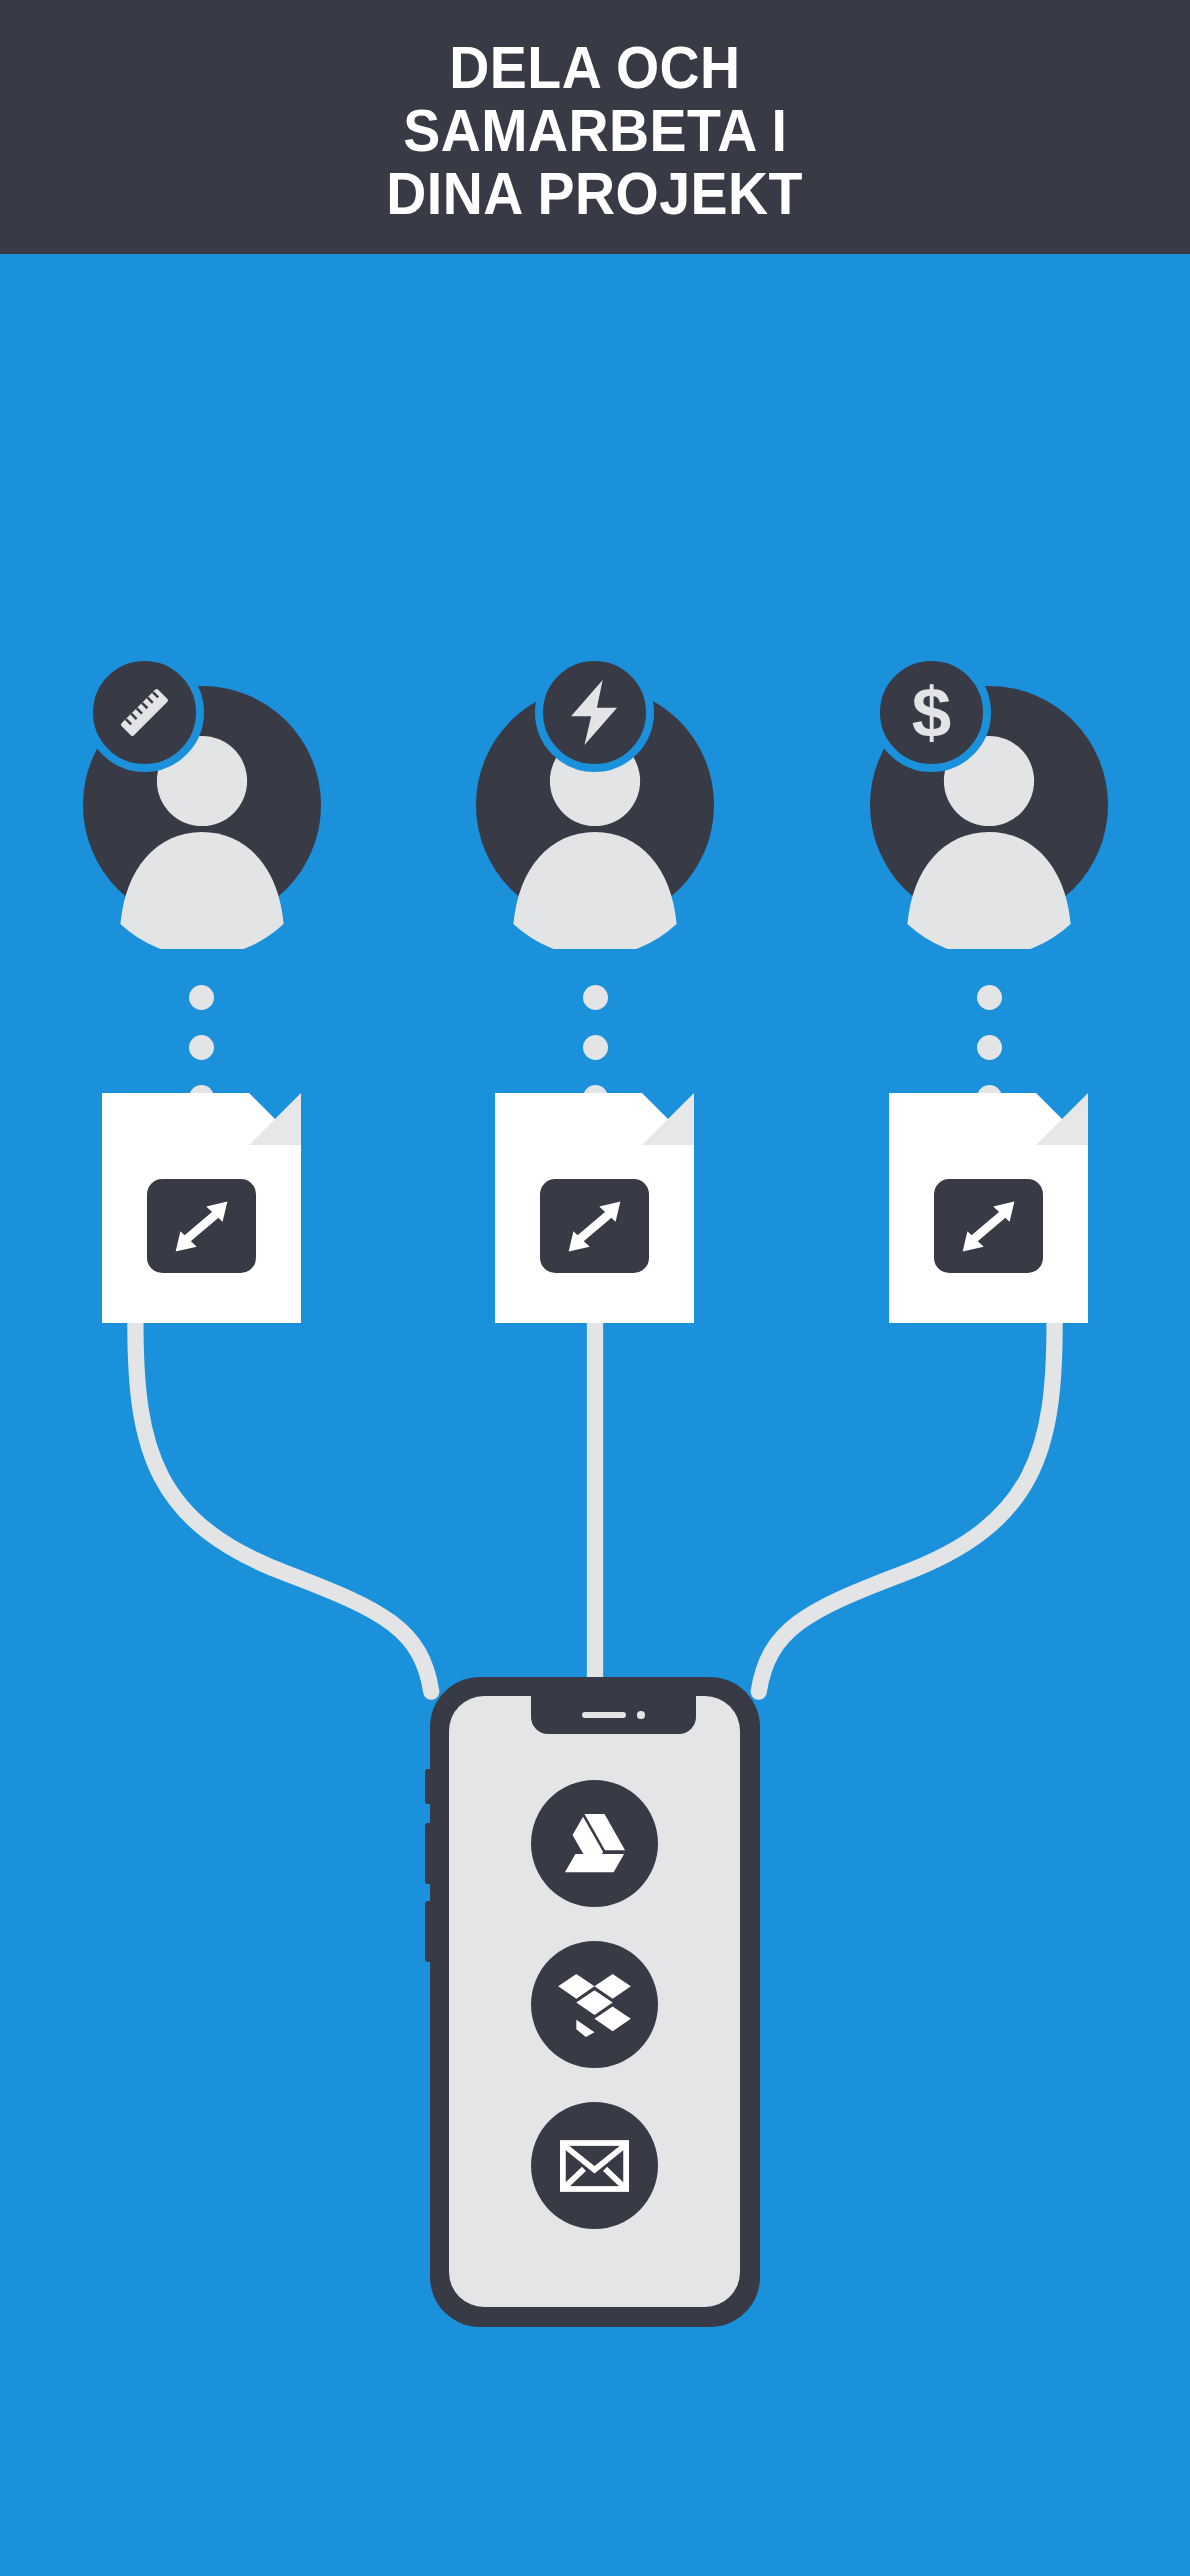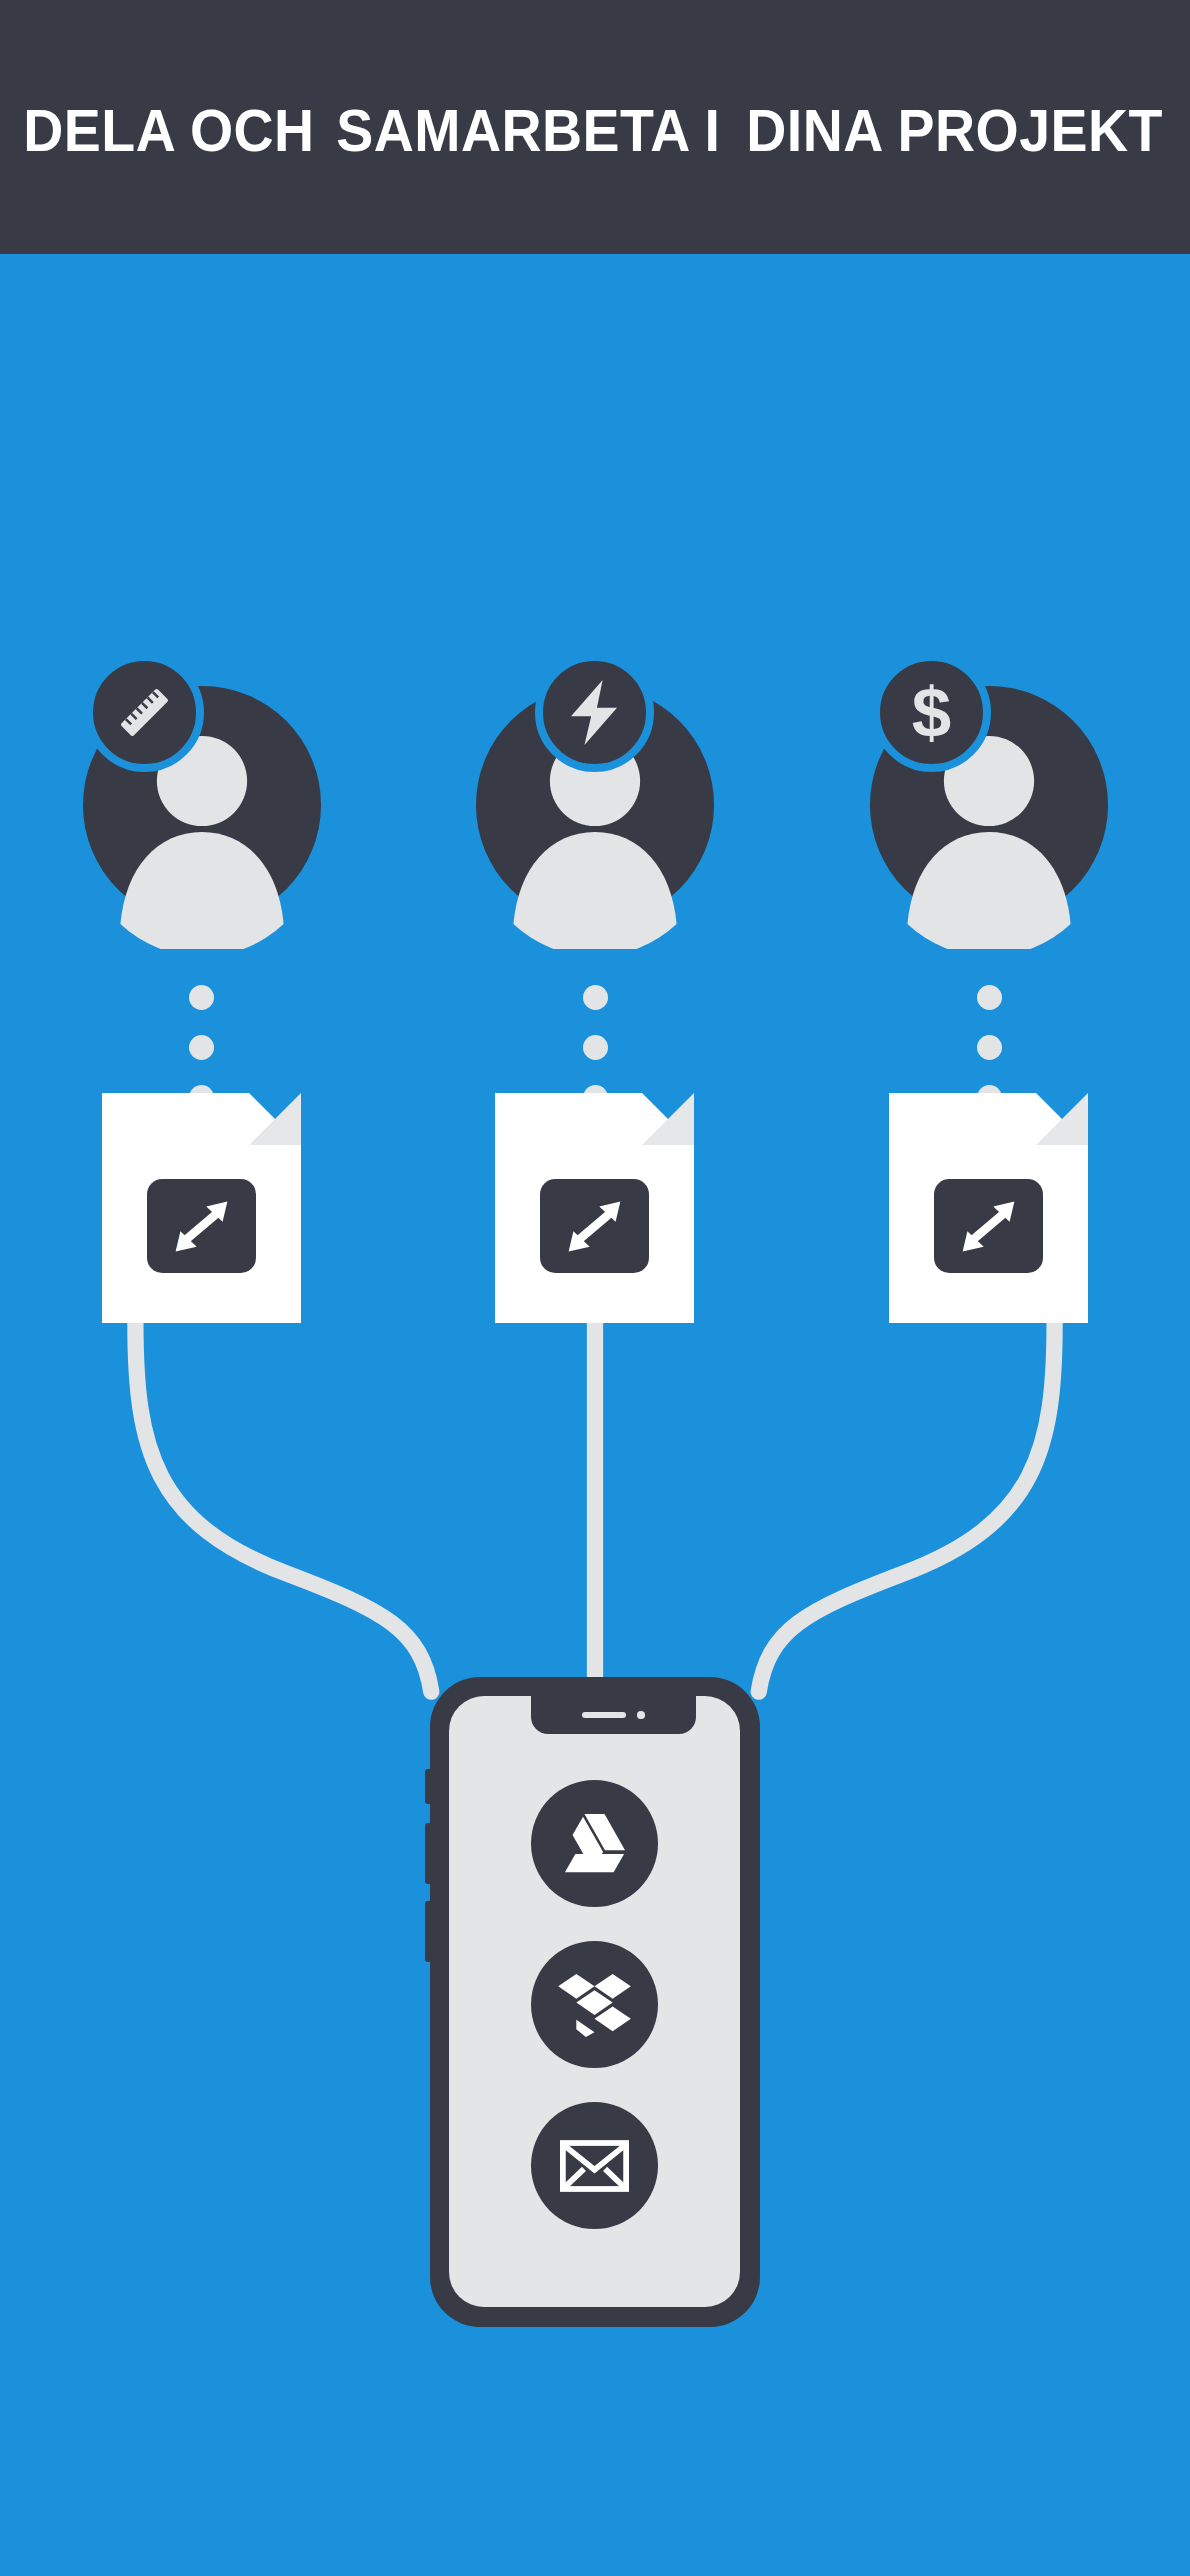--- a/index.html
+++ b/index.html
@@ -19,21 +19,21 @@
   }
 
   
   #header-band {
     position: absolute;
     left: 0; top: 0;
     width: 1190px;
     height: 254px;
     background: #383a45;
     display: flex;
-    flex-direction: row;
+    flex-direction: column;
     align-items: center;
     justify-content: center;
     padding-top: 9.6px;
   }
   .headline {
     color: #ffffff;
     font-size: 59px;
     font-weight: bold;
     line-height: 63px;
     letter-spacing: 0.5px;

